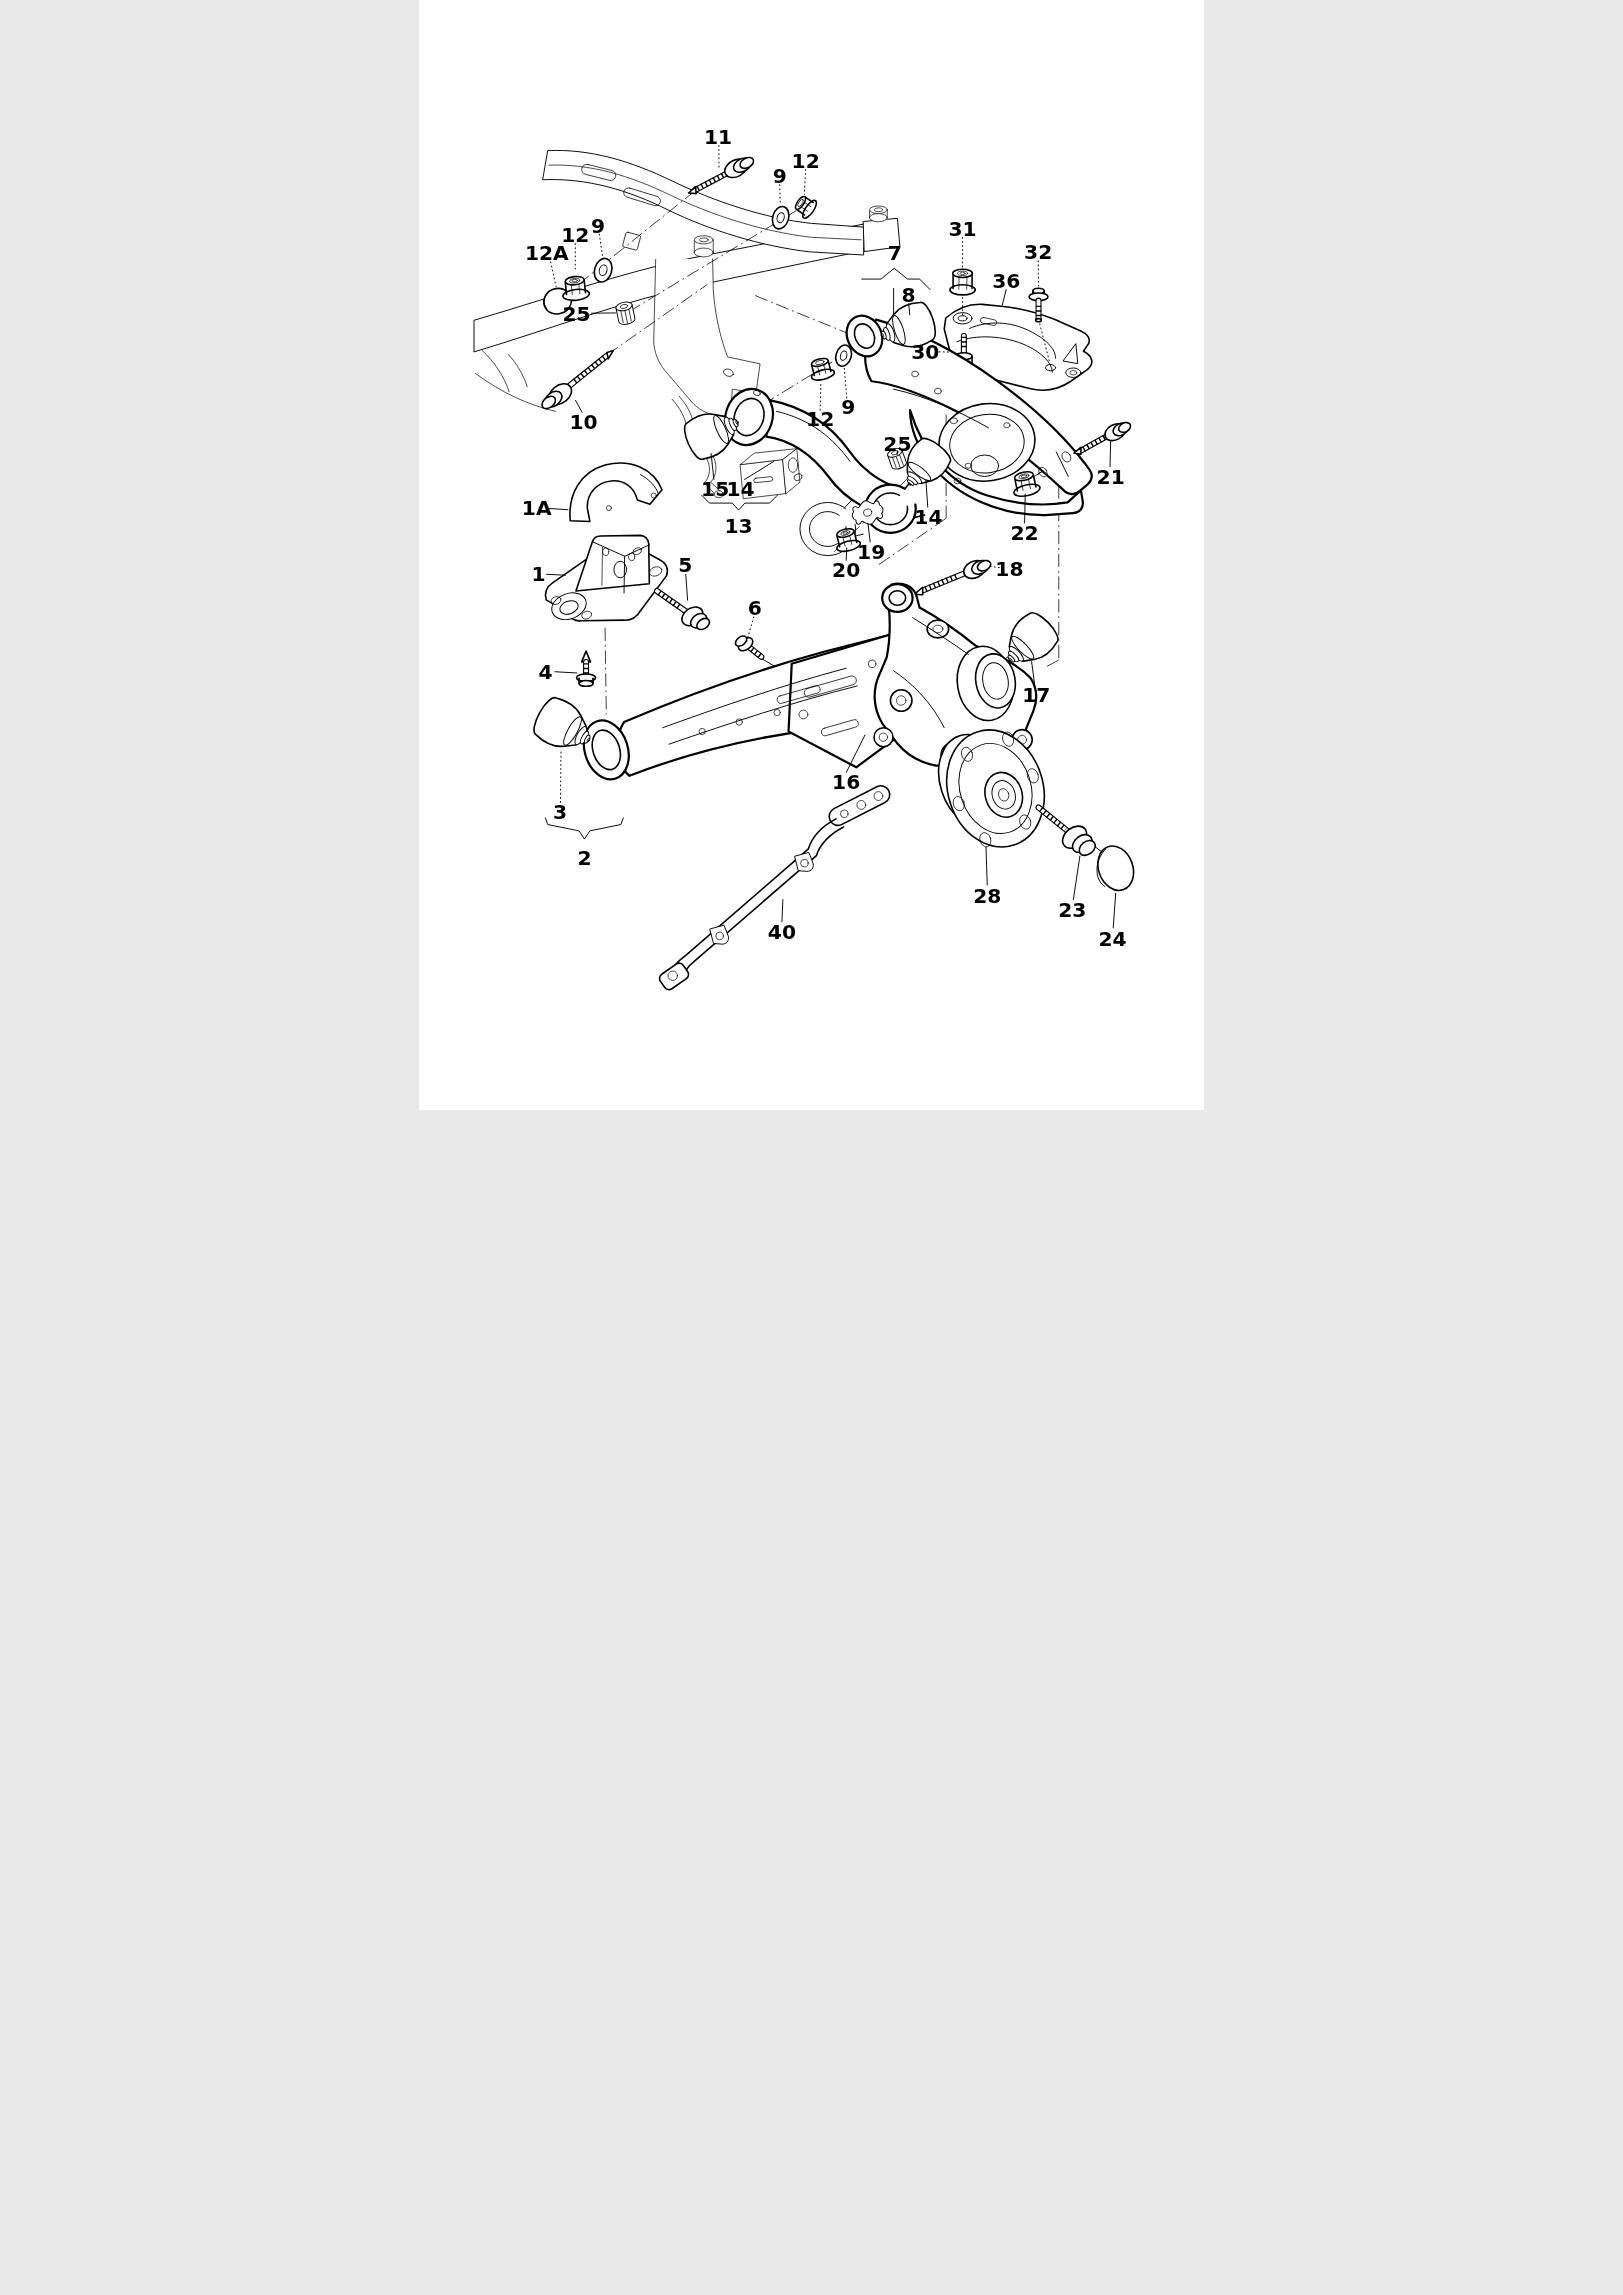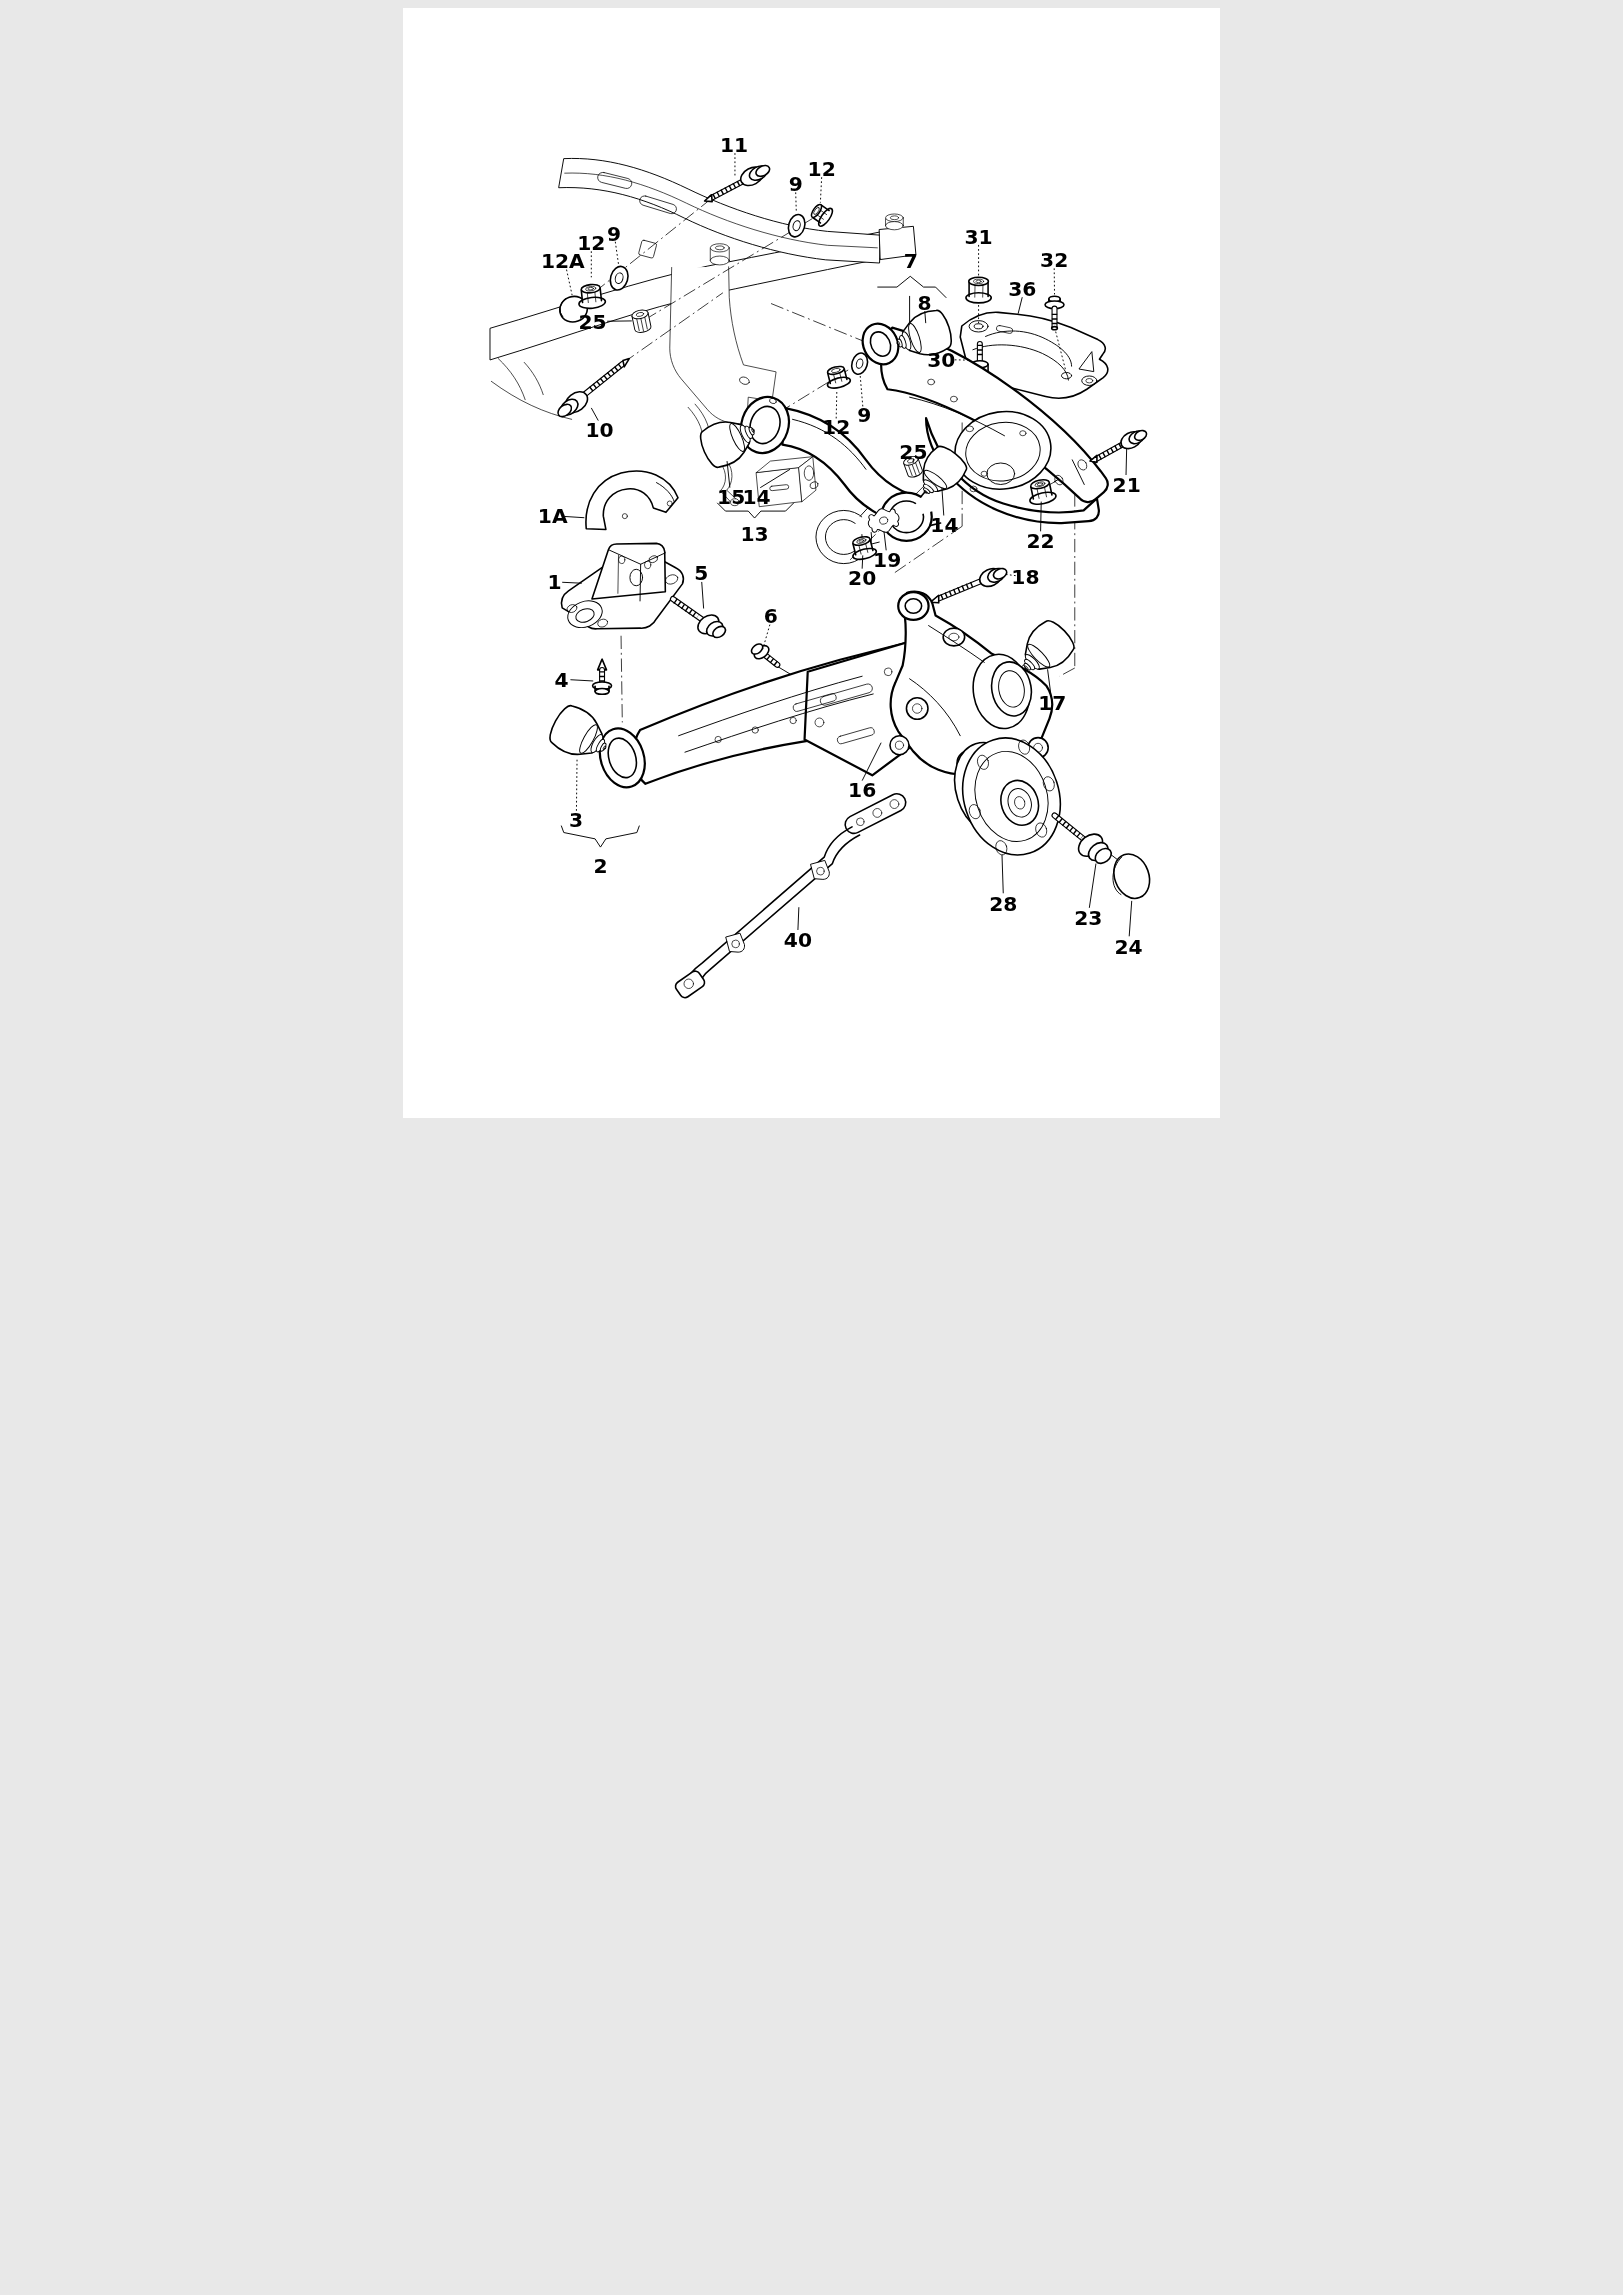--- a/index.html
+++ b/index.html
@@ -1,16 +1,16 @@
 <!DOCTYPE html>
 <html style="font-size:10.5px"><head>
 <meta charset="utf-8">
 <style>
   html,body{margin:0;padding:0;background:#e8e8e8;}
-  .page{width:100%;max-width:785px;margin:8px auto;background:#ffffff;padding-left:32px;}
+  .page{width:100%;max-width:785px;margin:0 auto;background:#ffffff;}
   svg{display:block;width:100%;height:auto;background:#ffffff;}
   .fine  {fill:none;stroke:#000;stroke-width:2.2;stroke-linecap:round;stroke-linejoin:round;}
   .thin  {fill:none;stroke:#000;stroke-width:3;stroke-linecap:round;stroke-linejoin:round;}
   .med   {fill:none;stroke:#000;stroke-width:5;stroke-linecap:round;stroke-linejoin:round;}
   .heavy {fill:none;stroke:#000;stroke-width:7;stroke-linecap:round;stroke-linejoin:round;}
   .wfill {fill:#ffffff;}
   .dashdot{fill:none;stroke:#000;stroke-width:2.4;stroke-dasharray:42 12 6 12;}
   .dotted {fill:none;stroke:#000;stroke-width:3;stroke-dasharray:3 10;stroke-linecap:round;}
   .solidleader{fill:none;stroke:#000;stroke-width:3;}
   .shaft-out{stroke:#000;stroke-width:19;stroke-linecap:round;}

